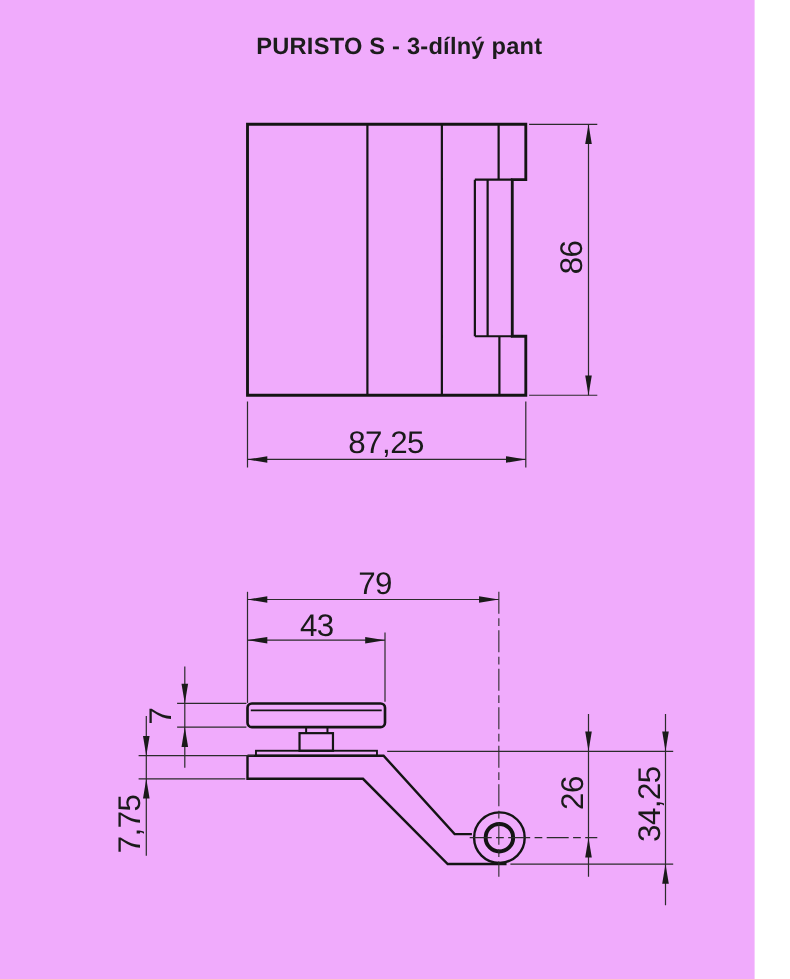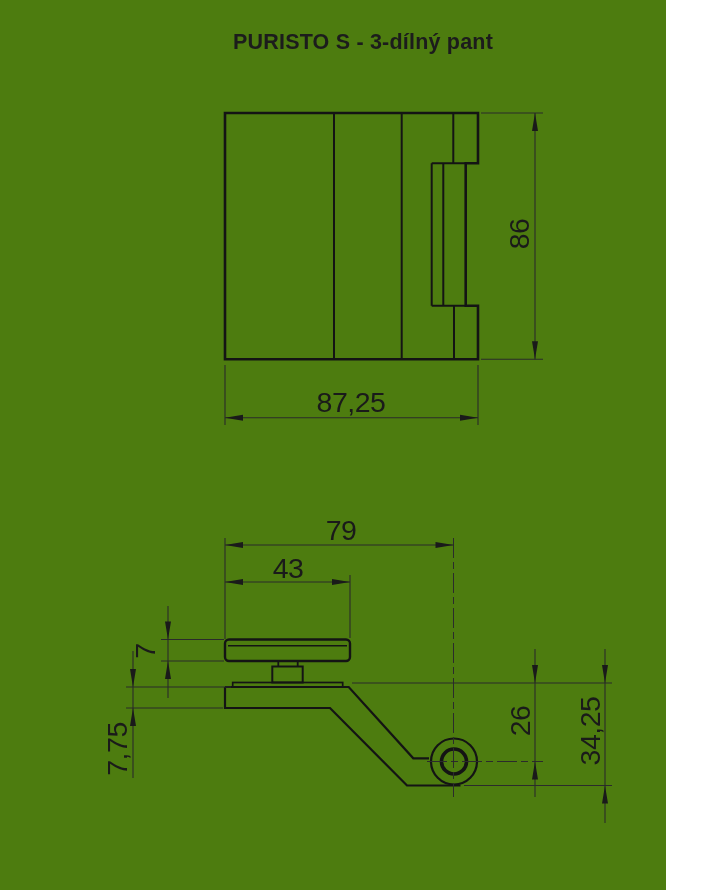--- a/index.html
+++ b/index.html
@@ -1,21 +1,22 @@
 <!DOCTYPE html>
 <html><head>
 <meta charset="utf-8">
 <style>
   html,body{margin:0;padding:0;background:#ffffff;}
   .page{
     position:relative;
     width:666px;height:890px;
-    background:#4d7c0f;
+    background:#f0abfc;
     font-family:"Liberation Sans", sans-serif;
     overflow:hidden;
+    padding-left:20px;
   }
   .title{
     position:absolute;
     top:30px;left:0;width:726px;
     text-align:center;
     font-size:21.5px;
     font-weight:700;
     color:#1c1c1c;
     letter-spacing:0.2px;
   }

